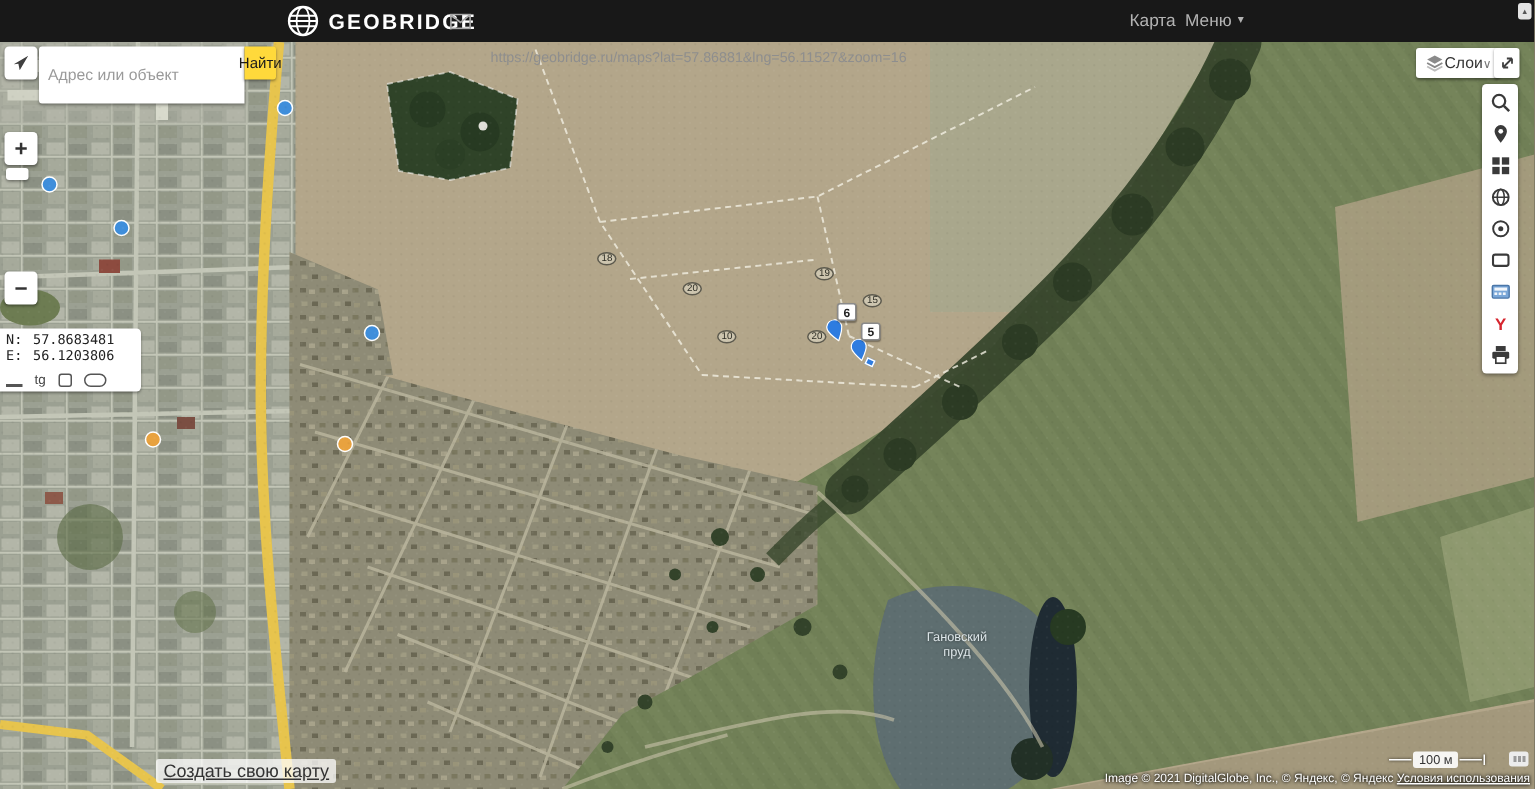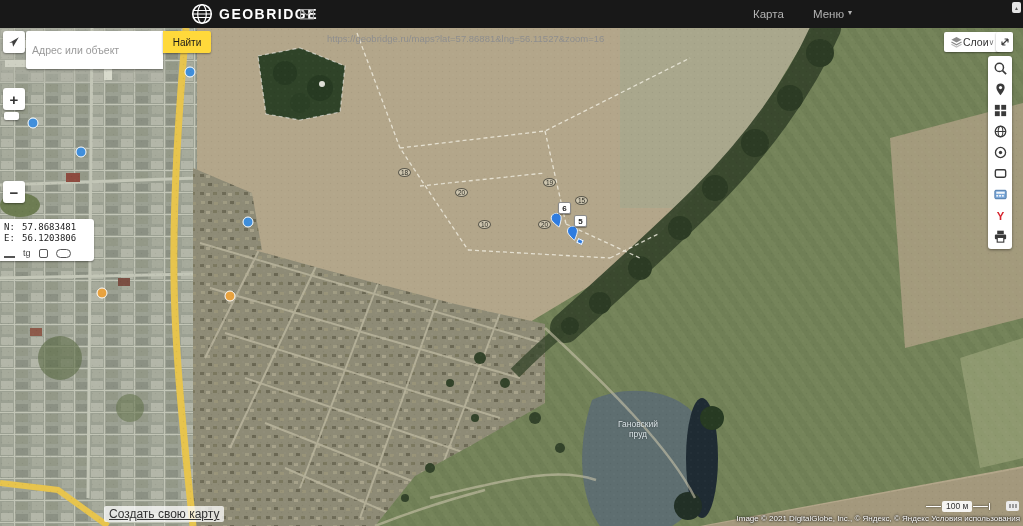--- a/index.html
+++ b/index.html
@@ -19,21 +19,21 @@
   
   .wbtn { background:#fff; border:none; border-radius:3px; box-shadow:0 1px 2px rgba(0,0,0,.4); color:#333;
           display:flex; align-items:center; justify-content:center; cursor:pointer; z-index:20; }
 
   
   .geo-btn { left:3px; top:31px; width:22px; height:22px; }
   .search-input { position:absolute; left:26px; top:31px; width:137px; height:38px; border:none; padding:0 6px;
                   font-size:10.5px; font-family:"Liberation Sans",sans-serif; box-shadow:0 1px 2px rgba(0,0,0,.4);
                   border-radius:2px 0 0 2px; z-index:20; color:#333; }
   .search-input::placeholder { color:#9a9a9a; }
-  .find-btn { left:163px; top:31px; width:48px; height:22px; border-radius:0 2px 2px 0; background:#ffd93b;
+  .find-btn { left:163px; top:31px; width:21px; height:22px; border-radius:0 2px 2px 0; background:#ffd93b;
               font-size:10px; color:#1a1a1a; box-shadow:0 1px 2px rgba(0,0,0,.4); }
 
   
   .zoom-in  { left:3px; top:88px;  width:22px; height:22px; font-size:15px; font-weight:bold; }
   .zoom-slider { left:4px; top:112px; width:15px; height:8px; border-radius:2px; }
   .zoom-out { left:3px; top:181px; width:22px; height:22px; font-size:15px; font-weight:bold; }
 
   
   .coords { position:absolute; left:0; top:219px; width:94px; background:#fff; z-index:20;
             box-shadow:0 1px 2px rgba(0,0,0,.4); border-radius:0 3px 3px 0; padding:3px 5px 3px 4px;
@@ -78,21 +78,21 @@
                  color:#333; text-decoration:underline; padding:1px 5px; border-radius:2px; z-index:20; cursor:pointer; }
   .scalebar { position:absolute; left:926px; top:501px; display:flex; align-items:center; gap:1px; z-index:20; }
   .sline { width:15px; height:1px; background:#fff; box-shadow:0 0 2px rgba(0,0,0,.8); }
   .schip { background:rgba(255,255,255,.9); font-size:8.5px; color:#333; padding:0 4px; height:11px; line-height:11px; border-radius:2px; }
   .stick { width:1px; height:7px; background:#fff; box-shadow:0 0 2px rgba(0,0,0,.8); }
   .minichip { position:absolute; left:1006px; top:501px; width:13px; height:10px; background:#ececec; border-radius:2px;
               z-index:20; display:flex; align-items:center; justify-content:center; gap:1px; }
   .minichip i { width:2px; height:4px; background:#9a9a9a; }
   .attribution { position:absolute; right:3px; top:514px; font-size:8px; color:#fff; white-space:nowrap;
                  text-shadow:0 0 2px #000, 0 0 3px rgba(0,0,0,.9); z-index:20; }
-  .attribution .terms { cursor:pointer;margin-top:45px; }
+  .attribution .terms { text-decoration:underline; cursor:pointer;margin-top:45px; }
 </style>
 </head>
 <body>
 
 <div class="page">
 
   <div class="topbar">
     <div class="brand">
       <svg width="22" height="22" viewBox="0 0 22 22">
         <circle cx="11" cy="11" r="9.3" fill="none" stroke="#fff" stroke-width="1.6"></circle>
@@ -102,21 +102,21 @@
       <span class="brand-text">GEOBRIDGE</span>
     </div>
     <svg class="mail" width="14" height="11" viewBox="0 0 14 11">
       <rect x="0.6" y="0.6" width="12.8" height="9.3" fill="none" stroke="#a8a8a8" stroke-width="1.1"></rect>
       <path d="M0.8,1 L7,6 L13.2,1" fill="none" stroke="#a8a8a8" stroke-width="1.1"></path>
     </svg>
     <span class="url">https://geobridge.ru/maps?lat=57.86881&amp;lng=56.11527&amp;zoom=16</span>
     <span class="nav-item" style="left:753px;">
       <span>Карта</span>
     </span>
-    <span class="nav-item" style="left:790px;margin-left:23px;">
+    <span class="nav-item" style="left:790px;">
       <span>Меню</span>
         <span style="font-size:8px;">▾</span>
     </span>
   </div>
   <div class="scrollarrow">
       <span>▲</span>
     </div>
 
   <svg class="abs" style="left:0;top:28px;" width="1023" height="498" viewBox="0 0 1023 498">
     <defs>

